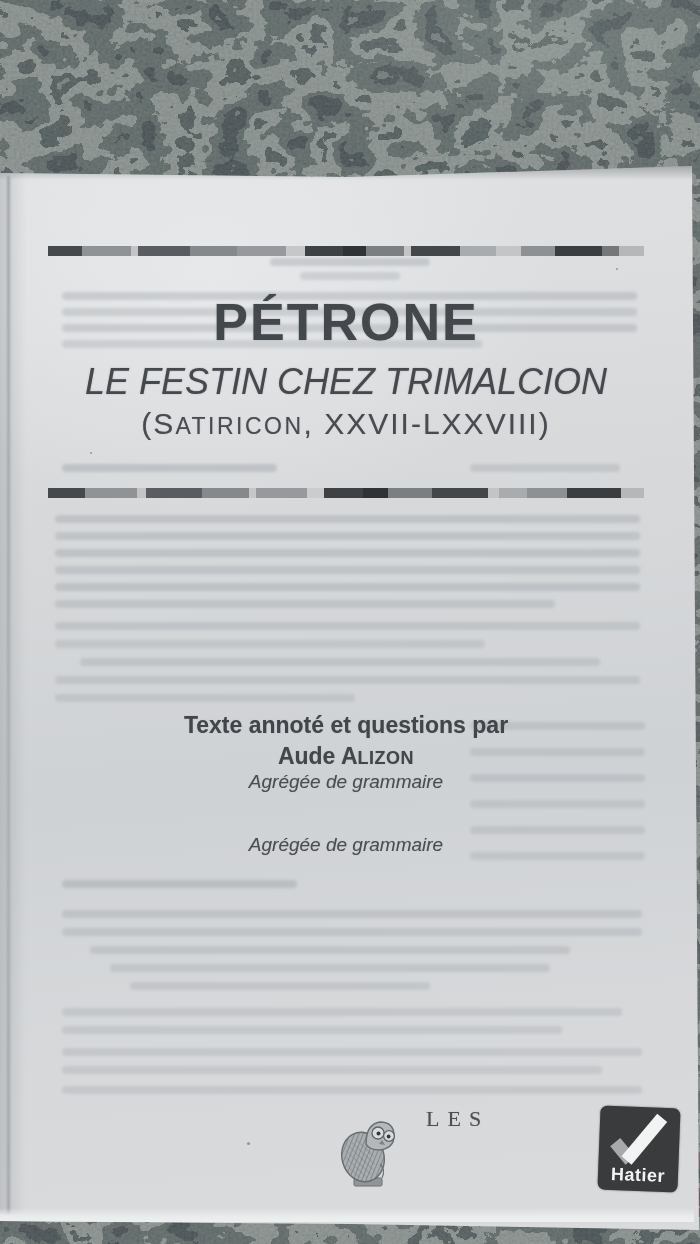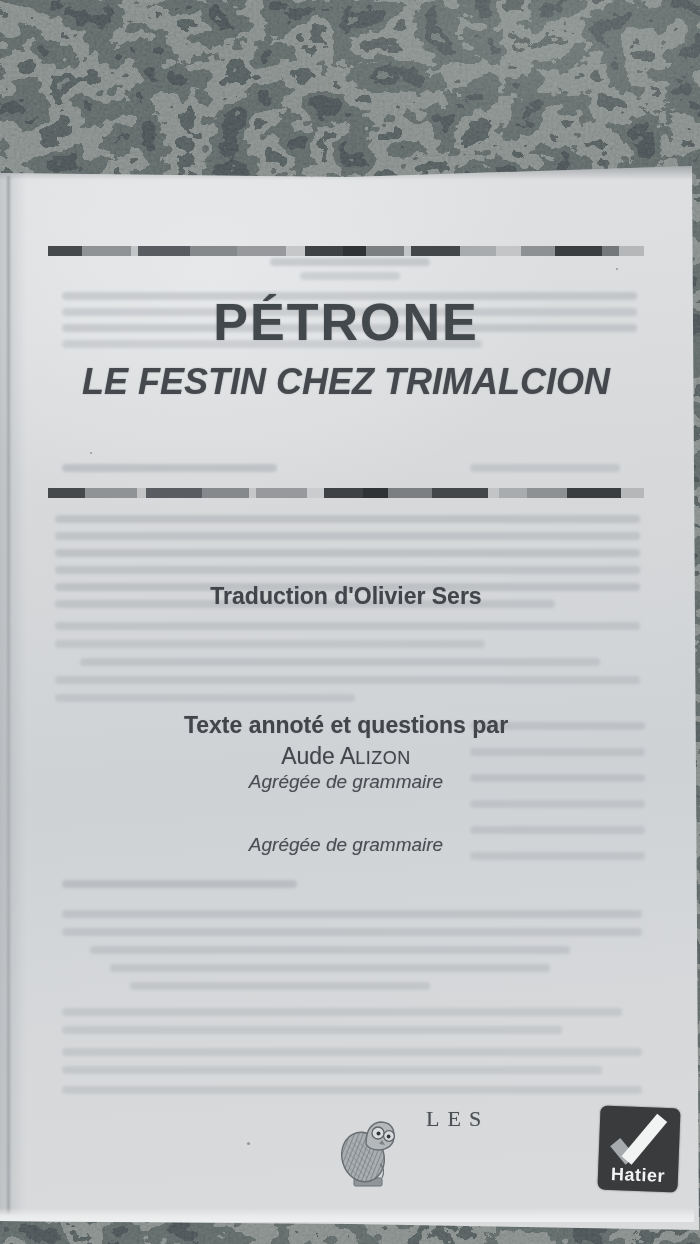--- a/index.html
+++ b/index.html
@@ -35,30 +35,30 @@
   
   .segbar{position:absolute;left:48px;width:596px;height:10px;display:flex;filter:blur(.4px);}
   .segbar div{height:100%;}
   #bar-top{top:246px;}
   #bar-bottom{top:488px;}
 
   
   .centered{position:absolute;left:0;width:692px;text-align:center;color:#3f4347;}
   #author-title{top:292px;font-size:52px;font-weight:bold;letter-spacing:2px;
     color:#43484c;text-shadow:0 0 1.5px rgba(67,72,76,.45);}
-  #work-title{top:361px;font-size:36px;font-weight:bold;font-style:italic;
+  #work-title{top:361px;font-size:36px;font-weight:normal;font-style:italic;
     letter-spacing:0;color:#45494d;text-shadow:0 0 1.5px rgba(69,73,77,.4);}
   #work-ref{top:407px;font-size:30px;font-weight:500;letter-spacing:2px;color:#484c50;
     text-shadow:0 0 1px rgba(72,76,80,.4);}
   #work-ref .sc{font-size:23px;letter-spacing:2.5px;}
   #translation{top:583px;font-size:23px;font-weight:bold;color:#42464a;
     text-shadow:0 0 1px rgba(66,70,74,.35);}
   #annot-heading{top:712px;font-size:23px;font-weight:bold;color:#42464a;
     text-shadow:0 0 1px rgba(66,70,74,.35);}
-  .contrib-name{font-size:23px;font-weight:normal;color:#43474b;
+  .contrib-name{font-size:23px;font-weight:bold;color:#43474b;
     text-shadow:0 0 1px rgba(67,71,75,.35);}
   .contrib-name .sc{font-size:18px;letter-spacing:.5px;}
   #contrib1-name{top:743px;}
   #contrib1-role{top:771px;}
   #contrib2-name{top:806px;}
   #contrib2-role{top:834px;}
   .contrib-role{font-size:19px;font-style:italic;color:#4a4e52;
     text-shadow:0 0 1px rgba(74,78,82,.3);}
 
   
@@ -189,22 +189,22 @@
         <div style="flex: 60 0 0px; background: rgb(67, 71, 74);"></div>
         <div style="flex: 12 0 0px; background: rgb(194, 196, 198);"></div>
         <div style="flex: 30 0 0px; background: rgb(169, 172, 174);"></div>
         <div style="flex: 42 0 0px; background: rgb(142, 145, 148);"></div>
         <div style="flex: 58 0 0px; background: rgb(58, 62, 65);"></div>
         <div style="flex: 25 0 0px; background: rgb(181, 183, 185);"></div>
       </div>
 
     <div id="author-title" class="centered">PÉTRONE</div>
     <div id="work-title" class="centered">LE FESTIN CHEZ TRIMALCION</div>
-
-    <div id="translation" class="centered">Traduction d'Olivier Sers</div>
+    <div id="work-ref" class="centered"><span>(</span><span>S</span><span class="sc">ATIRICON</span><span>, XXVII-LXXVIII)</span></div>
+
     <div id="annot-heading" class="centered">Texte annoté et questions par</div>
 
     <div id="contrib1-name" class="centered contrib-name"><span>Aude </span><span>A</span><span class="sc">LIZON</span></div>
     <div id="contrib1-role" class="centered contrib-role">Agrégée de grammaire</div>
 
     <div id="contrib2-role" class="centered contrib-role">Agrégée de grammaire</div>
 
     <svg id="owl" viewBox="0 0 64 80" aria-hidden="true">
       <defs>
         <pattern id="hatch1" width="4" height="4" patternUnits="userSpaceOnUse" patternTransform="rotate(38)">

